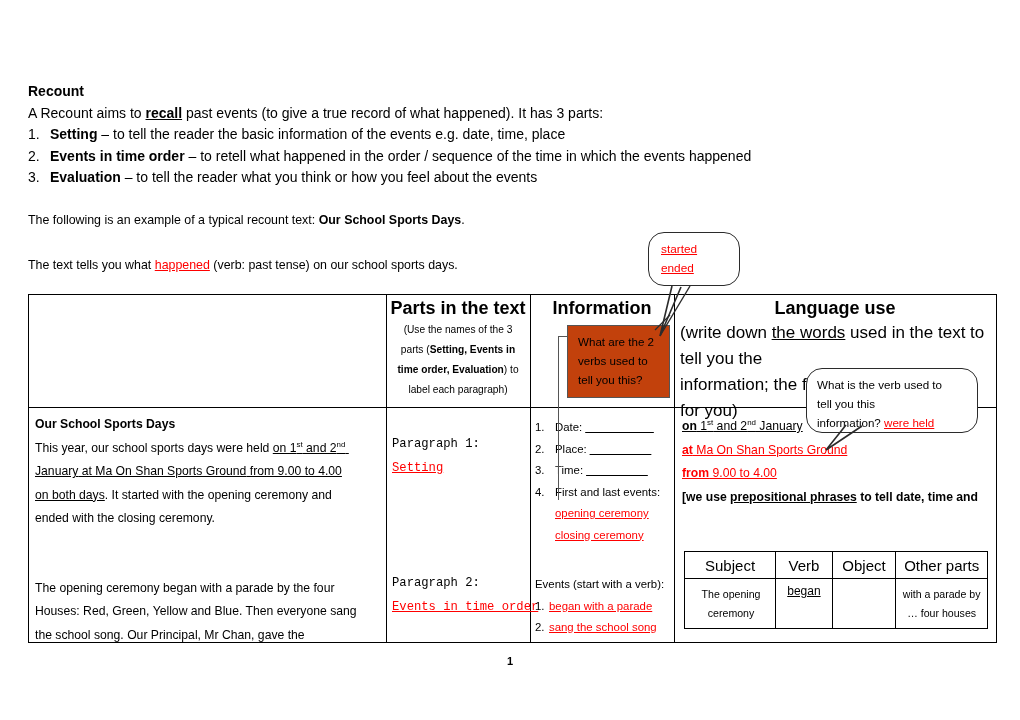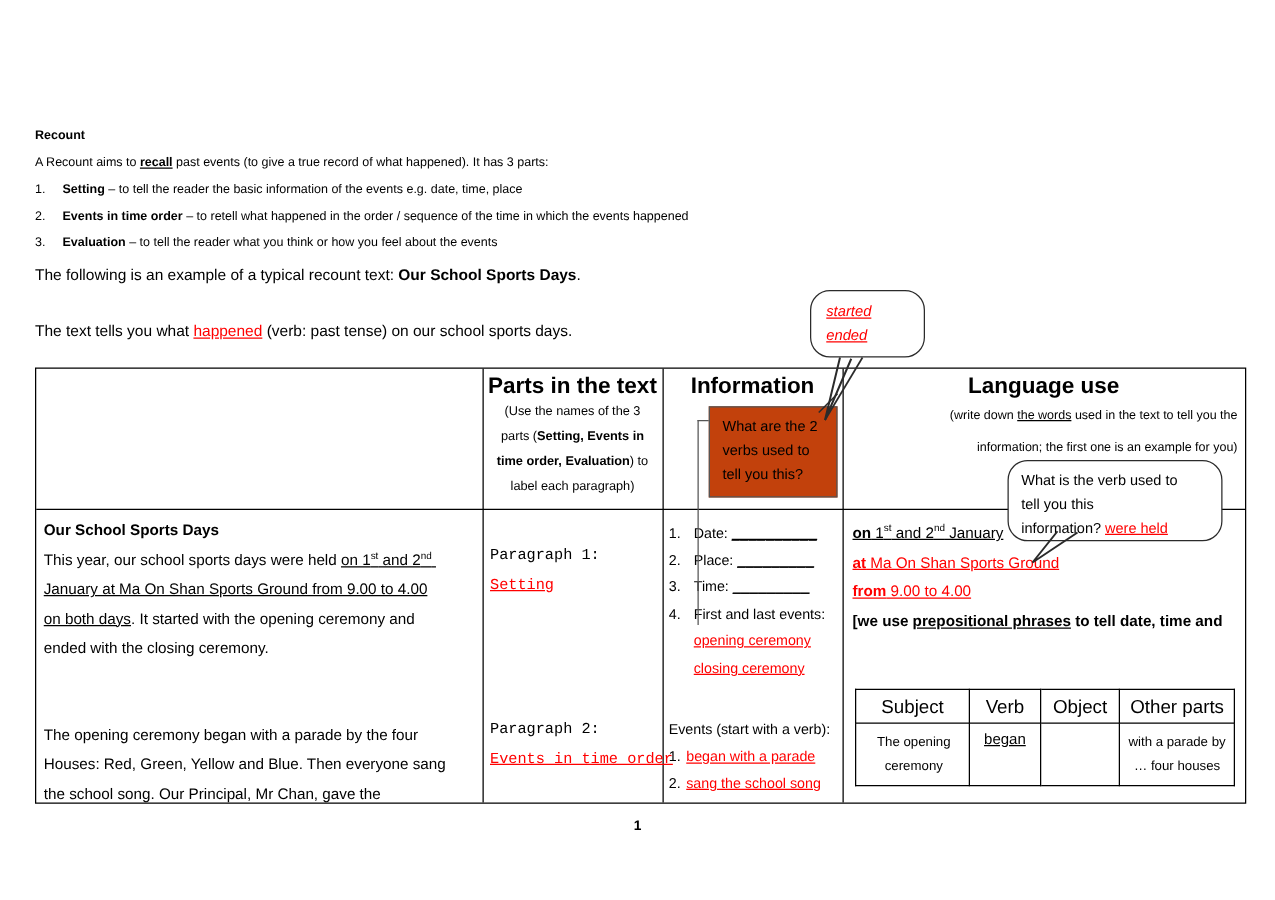--- a/index.html
+++ b/index.html
@@ -18,23 +18,23 @@
   .page {
     position: absolute;
     left: 0; top: 0;
     width: 1020px;
     height: 720px;
   }
   
   .intro {
     position: absolute;
     left: 28px;
-    top: 98px;
+    top: 81px;
     width: 730px;
-    font-size: 10px;
+    font-size: 14px;
     line-height: 21.5px;
   }
   .intro .line { white-space: nowrap; }
   .bold { font-weight: bold; }
   .ul { text-decoration: underline; }
   .red-ul { color: #ff0000; text-decoration: underline; }
   .numlist { margin: 0; padding: 0; list-style: none; }
   .numlist li {
     position: relative;
     padding-left: 22px;
@@ -99,22 +99,22 @@
     font-size: 18px;
     line-height: 18px;
     margin-bottom: 3px;
   }
   .hdr-sub {
     text-align: center;
     font-size: 10.2px;
     line-height: 20px;
   }
   .hdr-sub-left {
-    text-align: right;
-    font-size: 10px;
+    text-align: left;
+    font-size: 17px;
     line-height: 26px;
   }
 
   
   .bodytext {
     font-size: 12.2px;
     line-height: 23.5px;
   }
   .bodytext .t { white-space: nowrap; }
   .small-list {
@@ -170,21 +170,20 @@
   .callout-text {
     font-size: 11.6px;
     line-height: 19px;
     padding: 6px 10px;
   }
   .callout-text-red {
     font-size: 11.8px;
     line-height: 19px;
     padding: 7px 12px;
     color: #ff0000;
-    font-style: italic;
   }
   .callout-text-red span { text-decoration: underline; display: block; }
 
   svg.overlay {
     position: absolute;
     left: 0; top: 0;
     width: 1020px;
     height: 720px;
     pointer-events: none;
   }

